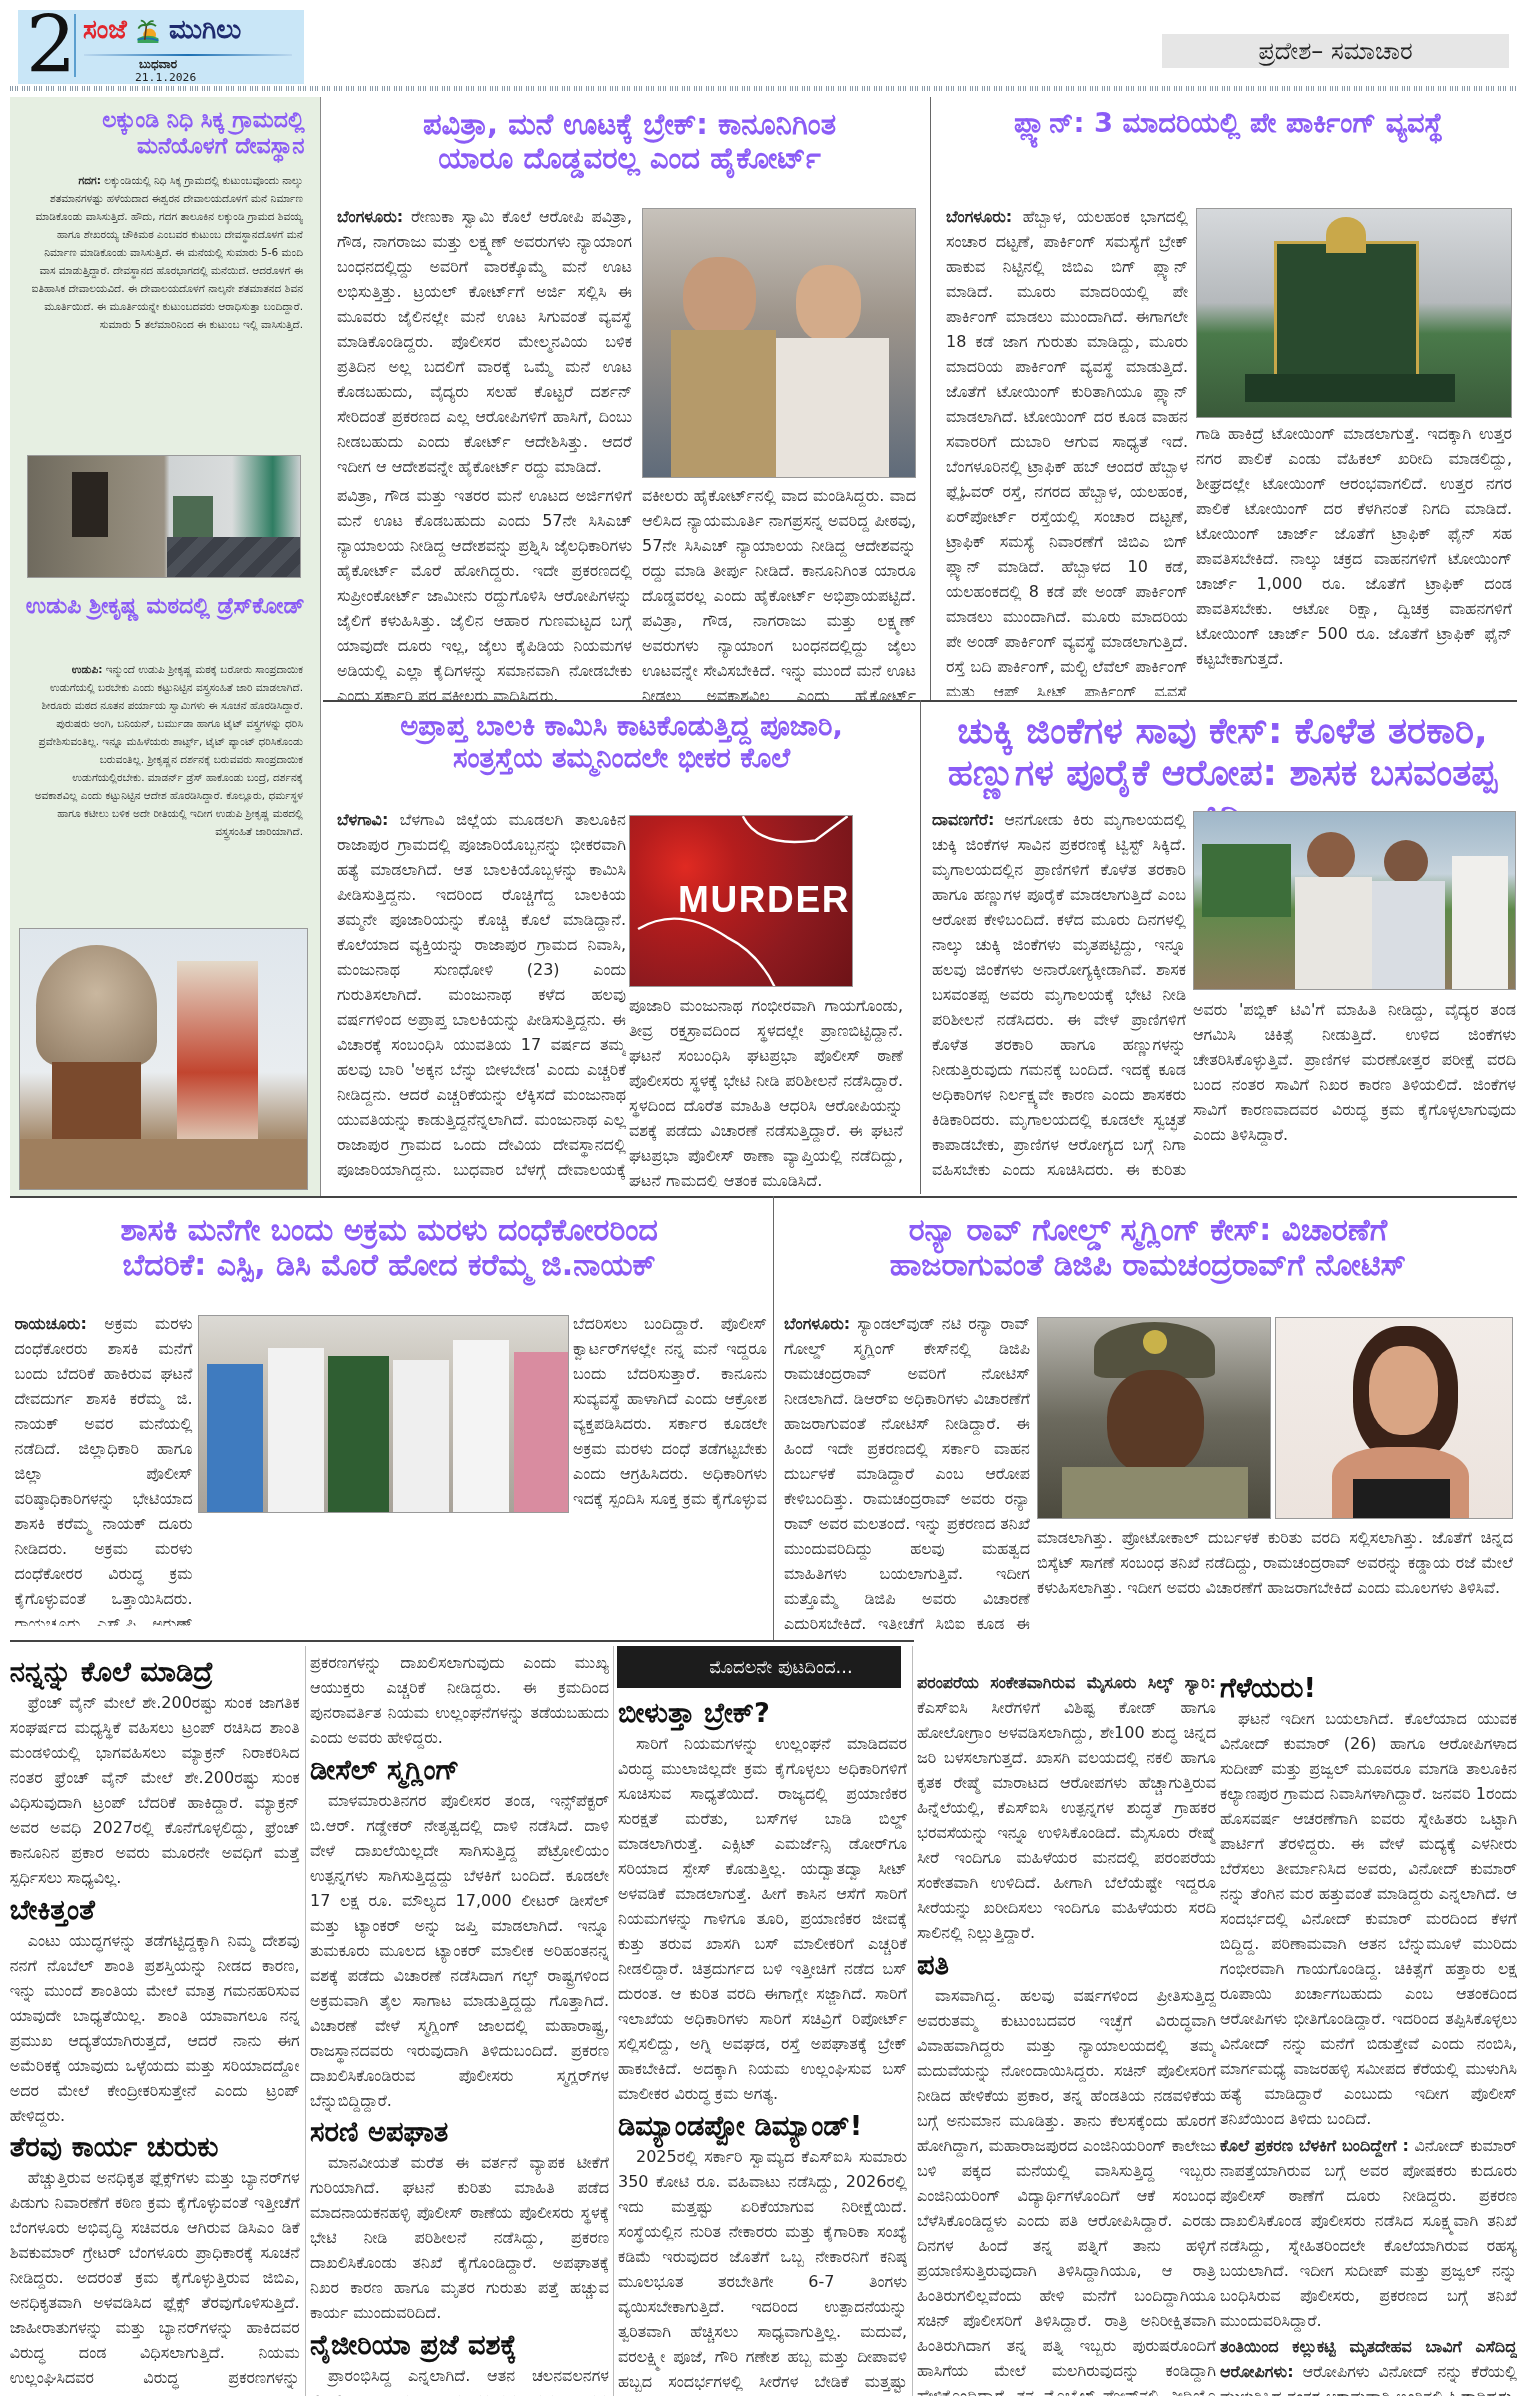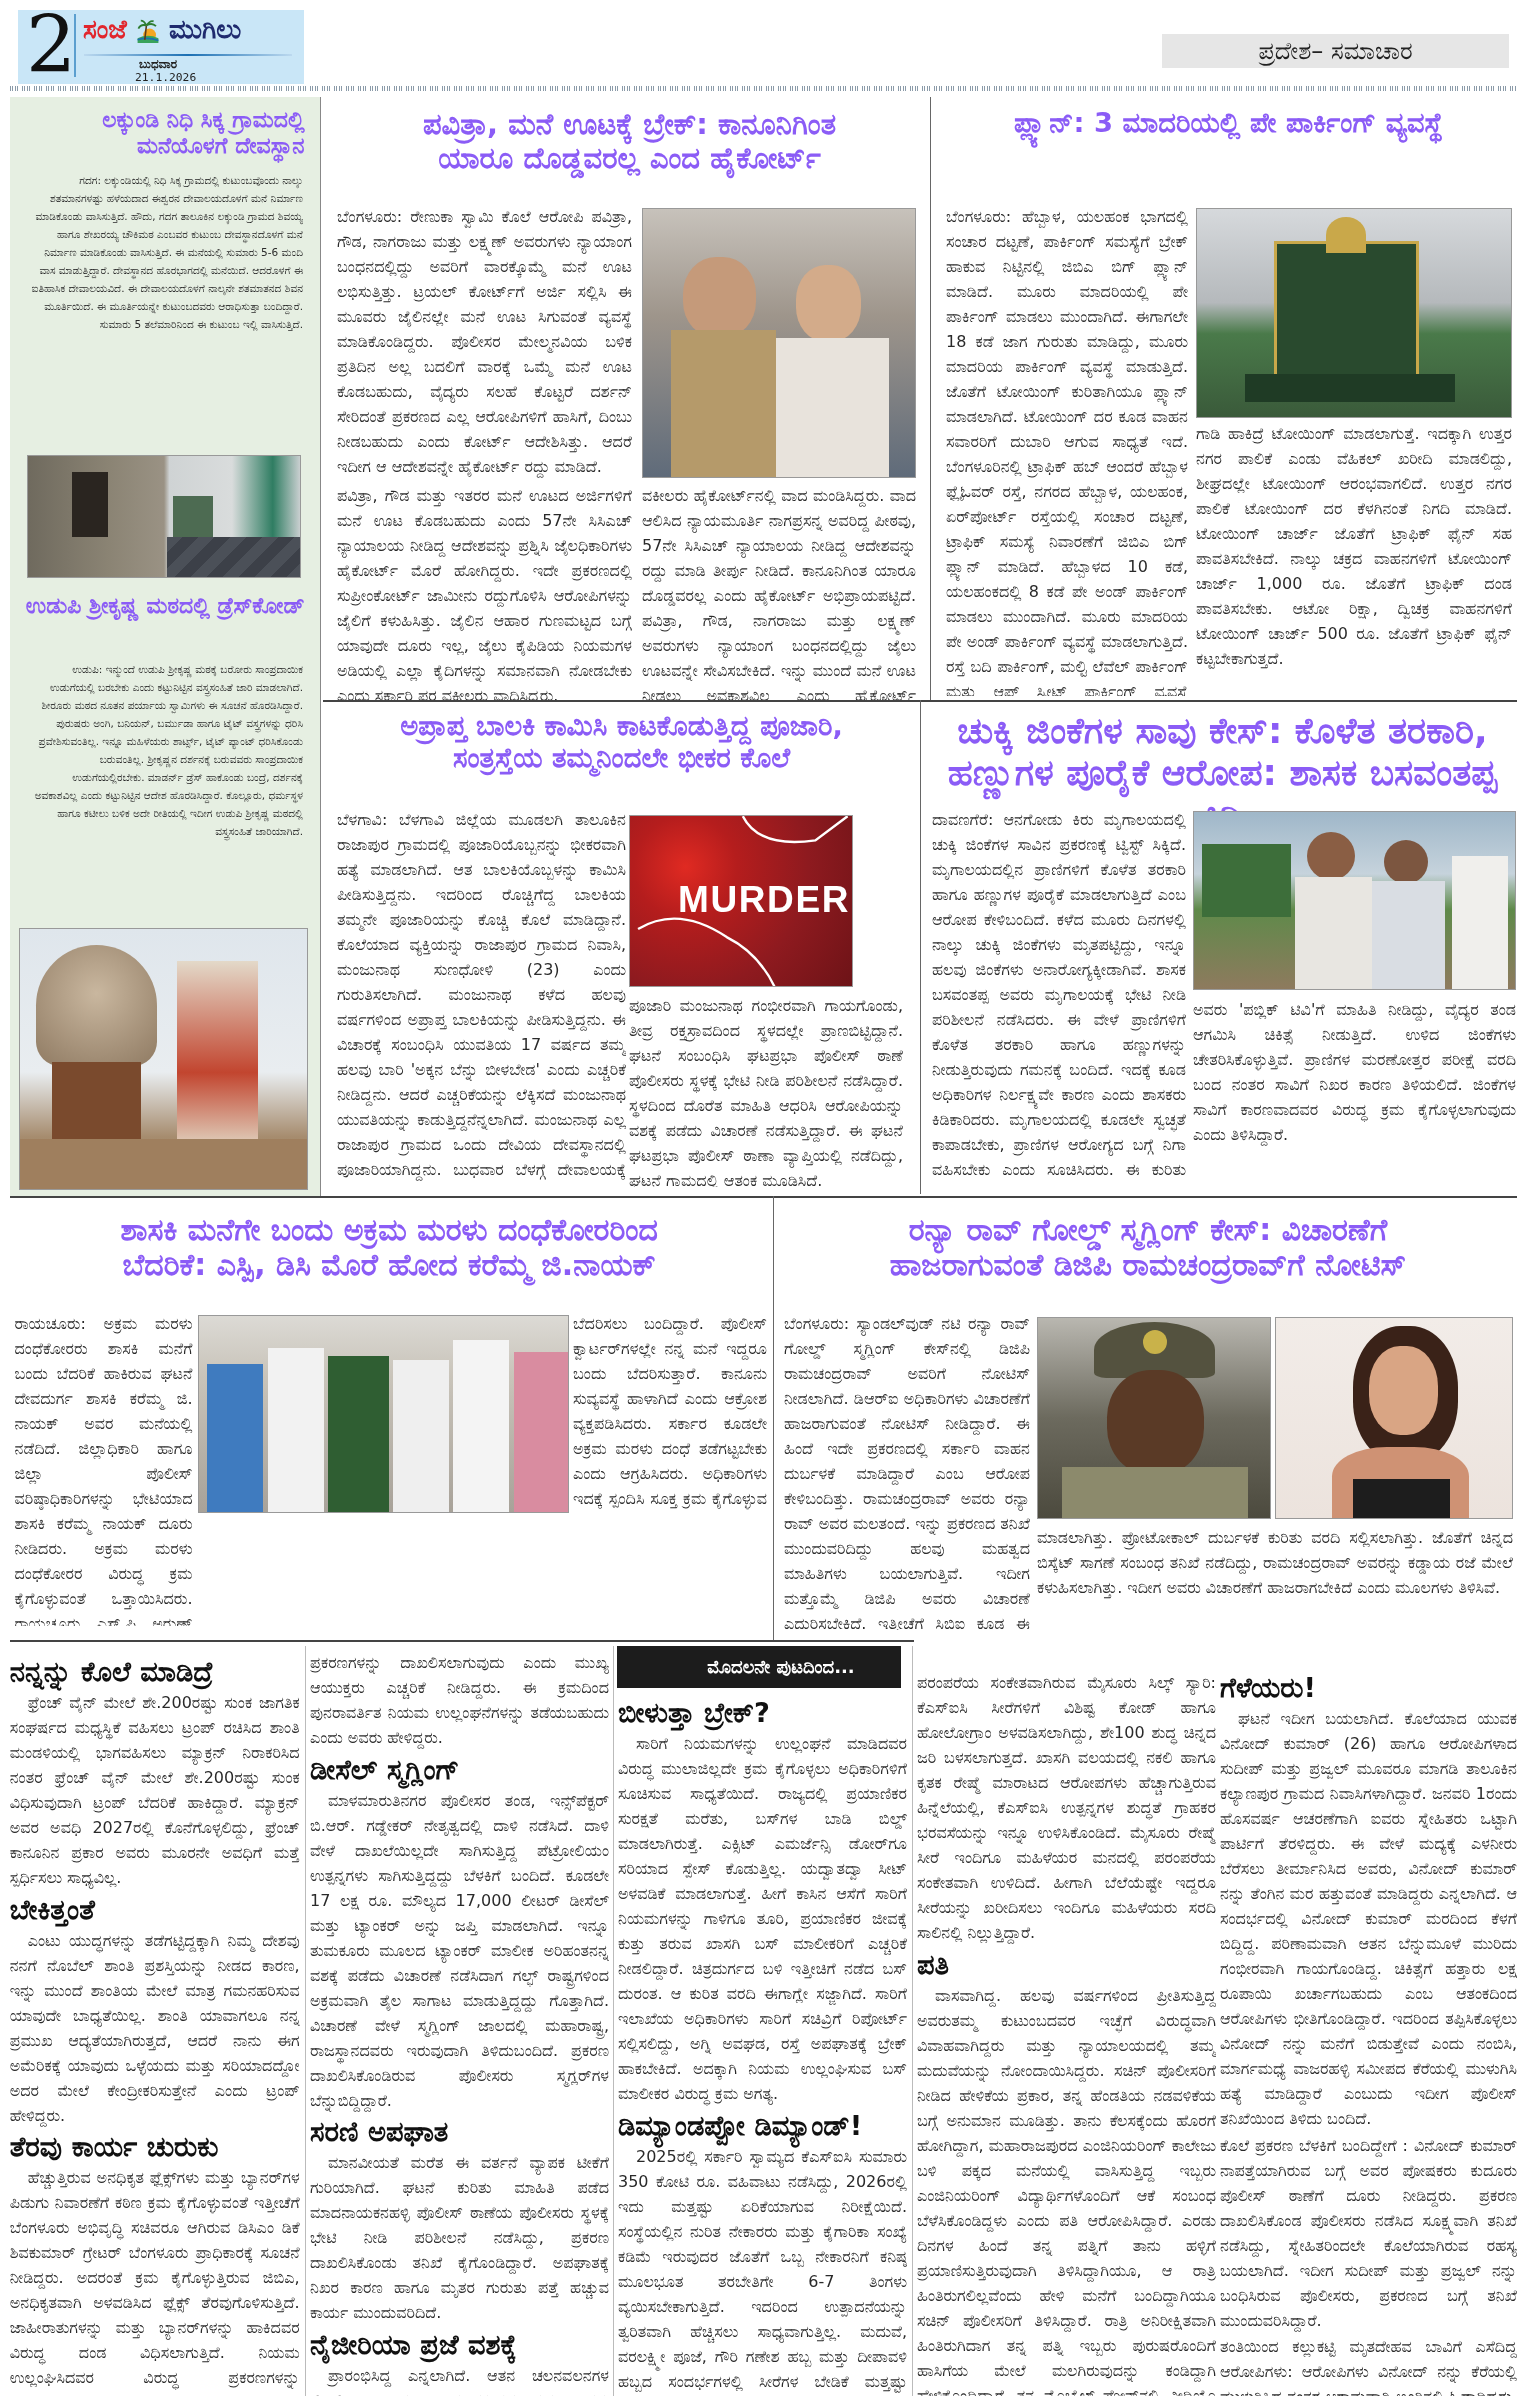--- a/index.html
+++ b/index.html
@@ -2,41 +2,41 @@
 <html style="font-size:13px"><head>
 <meta charset="utf-8">
 <style>
   * { box-sizing: border-box; margin: 0; padding: 0; }
   html, body { width: 1523px; height: 2401px; background: #ffffff; overflow: hidden; }
   body { position: relative; font-family: "DejaVu Sans", sans-serif; color: #1a1a1a; }
   .abs { position: absolute; }
   .body-text { font-family: "DejaVu Sans", sans-serif; font-size: 16px; line-height: 25px; color: #2a2a2a; text-align: justify; overflow: hidden; }
   .body-text p { text-indent: 18px; margin-bottom: 1.6px; }
   .body-text p.noind { text-indent: 0; }
-  .dateline { font-weight: normal; }
+  .dateline { font-weight: bold; }
   .head { font-family: "DejaVu Sans", sans-serif; font-weight: bold; color: #8b5cf6; text-align: center; line-height: 1.18; }
   .sub-head { font-family: "DejaVu Sans", sans-serif; font-weight: bold; color: #111; font-size: 27.4px; line-height: 36px; }
   .rule-h { position: absolute; height: 1.6px; background: #444; }
   .rule-v { position: absolute; width: 0.8px; background: #666; }
   .photo { position: absolute; overflow: hidden; border: 0.8px solid #999; }
   .dots { position: absolute; height: 4.8px; background: repeating-linear-gradient(90deg, #8a9aa8 0 0.8px, #ffffff 0.8px 2.4px); }
   
   .masthead { left: 18px; top: 9.7px; width: 286px; height: 74px; background: #c9e6f7; }
   .page-num { position: absolute; left: 8px; top: -4.8px; font-family: "DejaVu Serif", serif; font-size: 79px; line-height: 81px; color: #111; }
   .mast-div { position: absolute; left: 56px; top: 4.8px; width: 1.6px; height: 63px; background: #5b9fcf; }
   .brand { position: absolute; left: 65px; top: 4.8px; font-size: 26px; font-weight: bold; white-space: nowrap; }
   .brand-a { color: #e1262d; }
   .brand-b { color: #1f2a6e; }
   .palm { display: inline-block; width: 24px; height: 24px; vertical-align: middle; }
   .mast-line { position: absolute; left: 66px; top: 44px; width: 208px; height: 2.4px; background: linear-gradient(90deg, #bcd9ef, #1b6fb3, #bcd9ef); }
   .weekday { position: absolute; left: 121px; top: 47px; font-size: 12px; font-weight: bold; color: #222; }
   .date { position: absolute; left: 117px; top: 61px; font-family: "DejaVu Sans Mono", monospace; font-size: 11.3px; color: #222; }
   .section-label { left: 1162px; top: 34px; width: 347px; height: 34px; background: #e6e6e6; font-size: 24px; line-height: 34px; text-align: center; color: #222; }
   .side-col { left: 9.7px; top: 97px; width: 311px; height: 1099px; background: #e6efe2; border-right: 0.8px solid #888; }
-  .cont-box { left: 617px; top: 1646px; width: 284px; height: 42px; background: #1c1c1c; color: #fff; font-size: 18px; font-weight: bold; line-height: 42px; text-align: center; padding-left: 44px; }
+  .cont-box { left: 617px; top: 1646px; width: 284px; height: 42px; background: #1c1c1c; color: #fff; font-size: 18px; font-weight: normal; line-height: 42px; text-align: center; padding-left: 44px; }
   .murder-word { position: absolute; left: 48px; top: 63px; font-family: "Liberation Sans", sans-serif; font-weight: bold; font-size: 37px; color: #fff; letter-spacing: 1.6px; }
 </style>
 </head>
 <body>
 
 <div class="abs masthead">
   <div class="page-num">2</div>
   <div class="mast-div"></div>
   <div class="brand">
     <span class="brand-a">ಸಂಜೆ</span>

